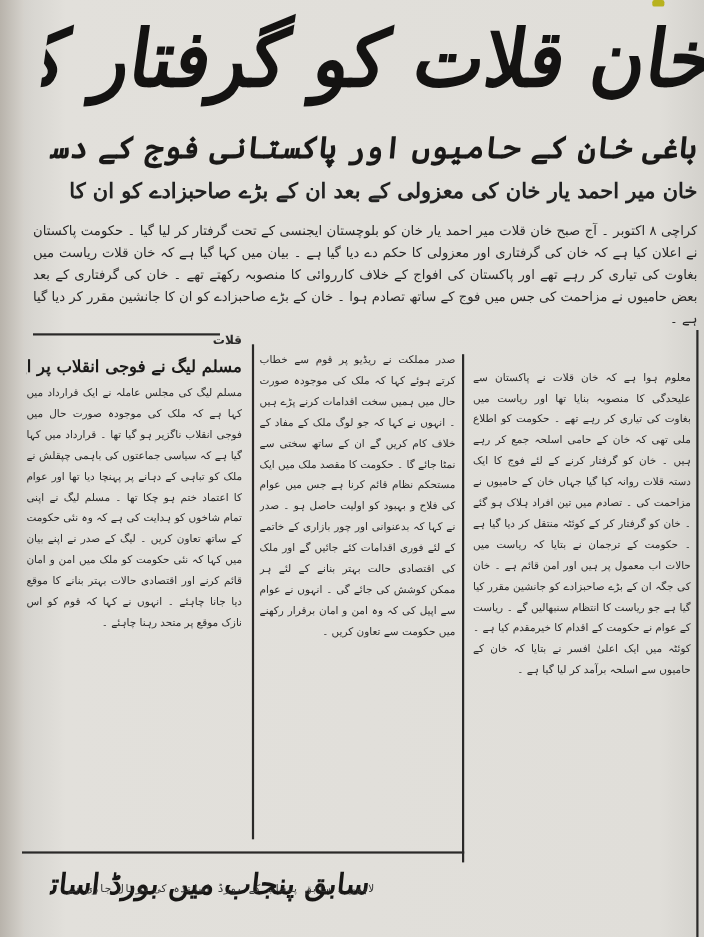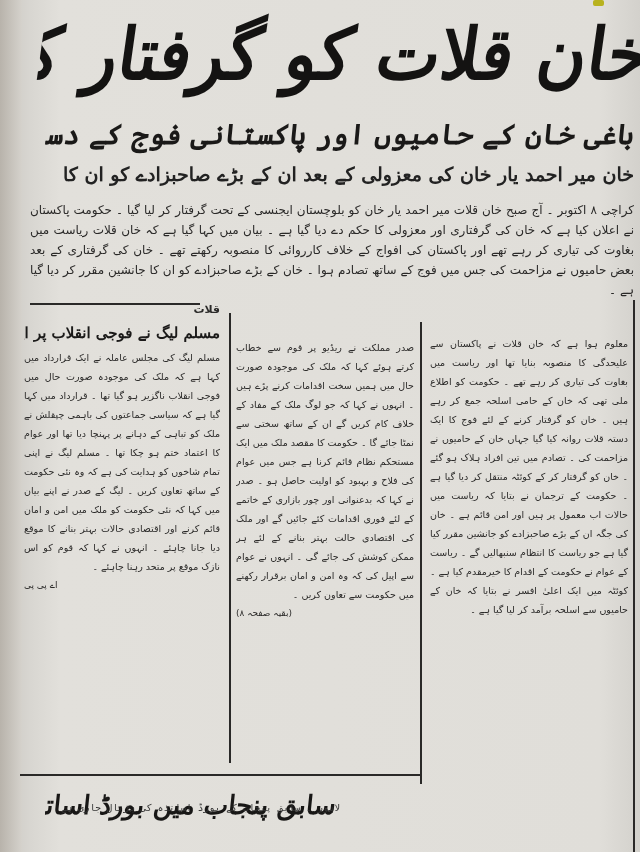--- a/index.html
+++ b/index.html
@@ -86,26 +86,24 @@
 <div class="rule" style="left:30px;top:303px;width:170px;height:2px;"></div>
 <div class="rule" style="left:229px;top:313px;width:2px;height:450px;"></div>
 <div class="rule" style="left:420px;top:322px;width:2px;height:462px;"></div>
 <div class="rule" style="left:20px;top:774px;width:402px;height:2px;"></div>
 <div class="rule" style="left:633px;top:300px;width:2px;height:552px;"></div>
 
 <div class="col urdu" style="left:24px;top:302px;width:196px;height:470px;">
   <div class="kicker">قلات</div>
   <div class="col-title">مسلم لیگ نے فوجی انقلاب پر اپنی آمادگی ظاہر کر دی</div>
   <div>مسلم لیگ کی مجلس عاملہ نے ایک قرارداد میں کہا ہے کہ ملک کی موجودہ صورت حال میں فوجی انقلاب ناگزیر ہو گیا تھا ۔ قرارداد میں کہا گیا ہے کہ سیاسی جماعتوں کی باہمی چپقلش نے ملک کو تباہی کے دہانے پر پہنچا دیا تھا اور عوام کا اعتماد ختم ہو چکا تھا ۔ مسلم لیگ نے اپنی تمام شاخوں کو ہدایت کی ہے کہ وہ نئی حکومت کے ساتھ تعاون کریں ۔ لیگ کے صدر نے اپنے بیان میں کہا کہ نئی حکومت کو ملک میں امن و امان قائم کرنے اور اقتصادی حالات بہتر بنانے کا موقع دیا جانا چاہئے ۔ انہوں نے کہا کہ قوم کو اس نازک موقع پر متحد رہنا چاہئے ۔</div>
-  <div class="signoff">اے پی پی</div>
 </div>
 
-<div class="col urdu" style="left:236px;top:318px;width:178px;height:450px;margin-top:20px;">
+<div class="col urdu" style="left:236px;top:318px;width:178px;height:450px;">
   <div>صدر مملکت نے ریڈیو پر قوم سے خطاب کرتے ہوئے کہا کہ ملک کی موجودہ صورت حال میں ہمیں سخت اقدامات کرنے پڑے ہیں ۔ انہوں نے کہا کہ جو لوگ ملک کے مفاد کے خلاف کام کریں گے ان کے ساتھ سختی سے نمٹا جائے گا ۔ حکومت کا مقصد ملک میں ایک مستحکم نظام قائم کرنا ہے جس میں عوام کی فلاح و بہبود کو اولیت حاصل ہو ۔ صدر نے کہا کہ بدعنوانی اور چور بازاری کے خاتمے کے لئے فوری اقدامات کئے جائیں گے اور ملک کی اقتصادی حالت بہتر بنانے کے لئے ہر ممکن کوشش کی جائے گی ۔ انہوں نے عوام سے اپیل کی کہ وہ امن و امان برقرار رکھنے میں حکومت سے تعاون کریں ۔</div>
-  <div class="signoff">(بقیہ صفحہ ۸)</div>
 </div>
 
 <div class="col urdu" style="left:430px;top:334px;width:198px;height:534px;">
   <div>معلوم ہوا ہے کہ خان قلات نے پاکستان سے علیحدگی کا منصوبہ بنایا تھا اور ریاست میں بغاوت کی تیاری کر رہے تھے ۔ حکومت کو اطلاع ملی تھی کہ خان کے حامی اسلحہ جمع کر رہے ہیں ۔ خان کو گرفتار کرنے کے لئے فوج کا ایک دستہ قلات روانہ کیا گیا جہاں خان کے حامیوں نے مزاحمت کی ۔ تصادم میں تین افراد ہلاک ہو گئے ۔ خان کو گرفتار کر کے کوئٹہ منتقل کر دیا گیا ہے ۔ حکومت کے ترجمان نے بتایا کہ ریاست میں حالات اب معمول پر ہیں اور امن قائم ہے ۔ خان کی جگہ ان کے بڑے صاحبزادے کو جانشین مقرر کیا گیا ہے جو ریاست کا انتظام سنبھالیں گے ۔ ریاست کے عوام نے حکومت کے اقدام کا خیرمقدم کیا ہے ۔ کوئٹہ میں ایک اعلیٰ افسر نے بتایا کہ خان کے حامیوں سے اسلحہ برآمد کر لیا گیا ہے ۔</div>
 </div>
 
 <div class="bottom-head urdu">سابق پنجاب میں بورڈ اساتذہ کی ہڑتال کا چیٹا راونڈ</div>
 <div class="bottom-body urdu">لاہور ۔ سابق پنجاب کے بورڈ اساتذہ کی ہڑتال جاری ہے</div>
 
 </body></html>

